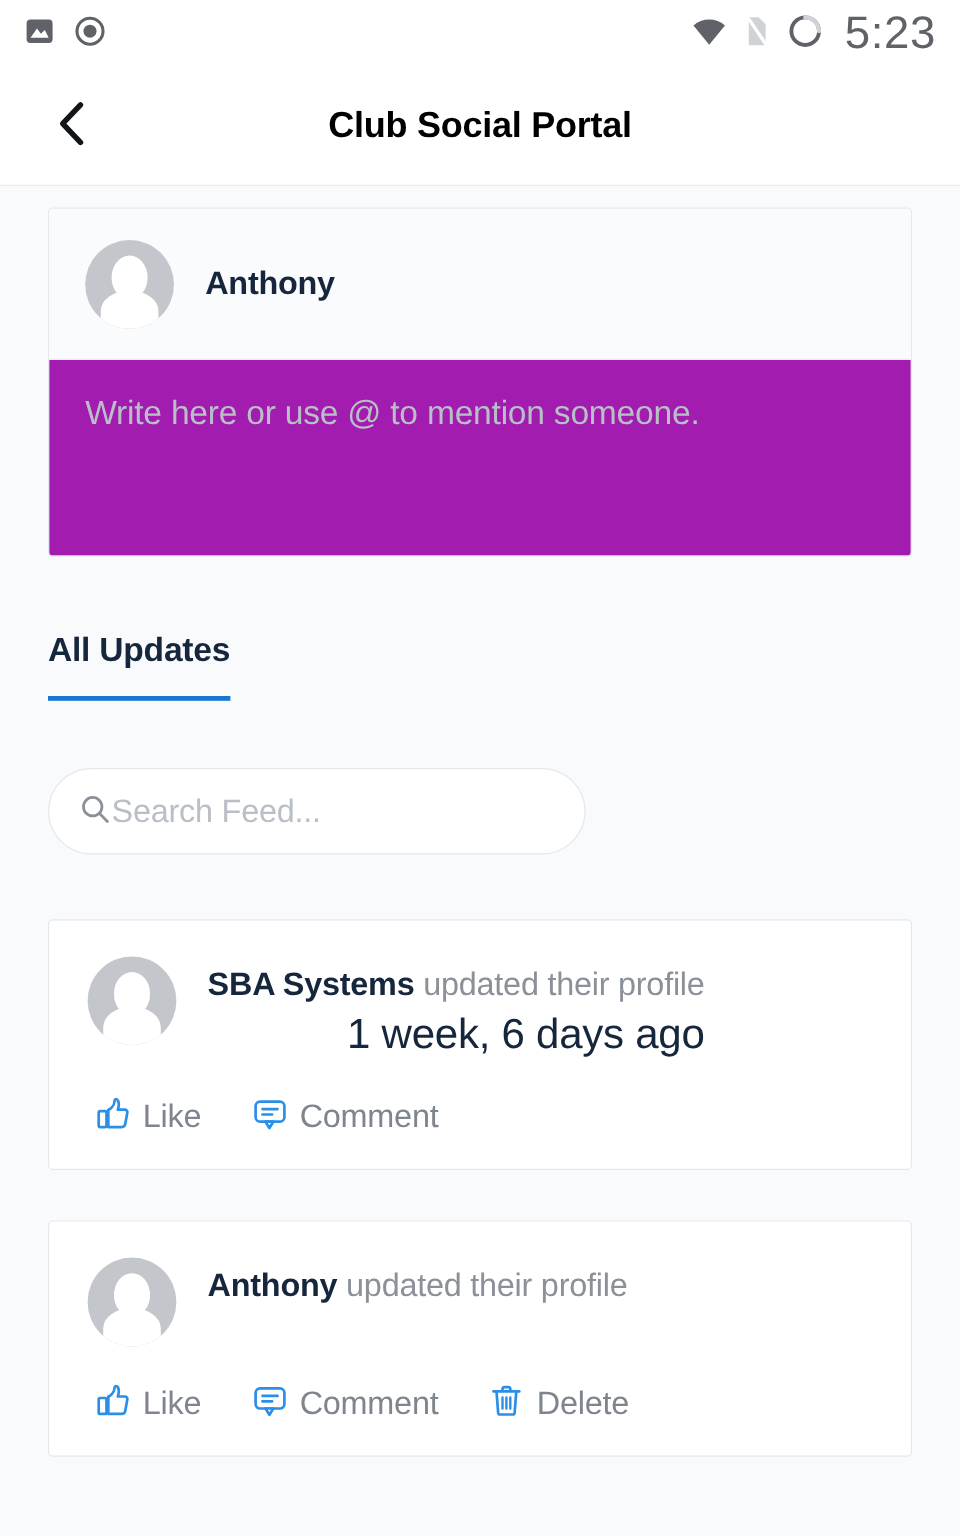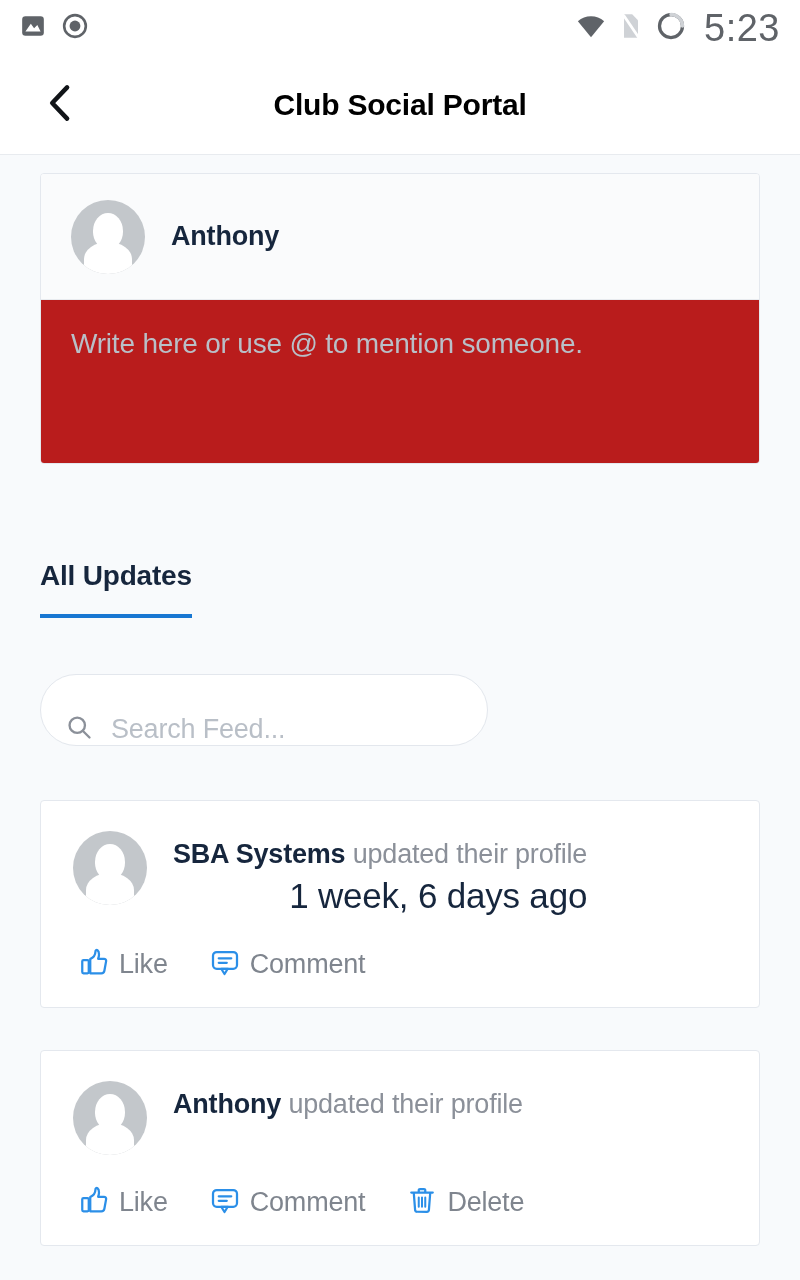--- a/index.html
+++ b/index.html
@@ -101,21 +101,21 @@
     gap: 26px;
     height: 126px;
   }
   .composer-name {
     font-size: 27px;
     font-weight: 700;
     color: #16263d;
     letter-spacing: -0.2px;
   }
   .composer-body {
-    background: #b91c1c;
+    background: #a21caf;
     height: 163px;
     padding: 28px 30px;
   }
   .composer-placeholder {
     font-size: 28px;
     color: #b9bfc7;
     font-weight: 400;
     letter-spacing: -0.2px;
   }
 
@@ -140,21 +140,21 @@
     position: absolute;
     background: #ffffff;
     left: 50%;
     transform: translateX(-50%);
     border-radius: 50% 50% 0 0;
   }
   .avatar.lg .av-body { width: 48px; height: 34px; bottom: -2px; }
 
   
   .tabs {
-    margin: 96px 40px 0 40px;
+    margin: 62px 40px 0 40px;
     display: flex;
     align-items: flex-end;
   }
   .tab {
     position: relative;
     padding-bottom: 26px;
     cursor: pointer;
   }
   .tab-label {
     font-size: 28px;
@@ -175,23 +175,22 @@
   .search-wrap {
     margin: 56px 40px 0 40px;
   }
   .search-box {
     width: 448px;
     height: 72px;
     border: 1px solid #e3e7ed;
     border-radius: 36px;
     background: #ffffff;
     display: flex;
-    align-items: flex-end;
-    padding: 0 24px;
-    gap: 18px;
+    align-items: center;
+    padding: 12px 24px;
   }
   .search-placeholder {
     font-size: 27px;
     color: #b9bfc7;
     letter-spacing: -0.2px;
   }
 
   
   .feed {
     margin-top: 54px;

